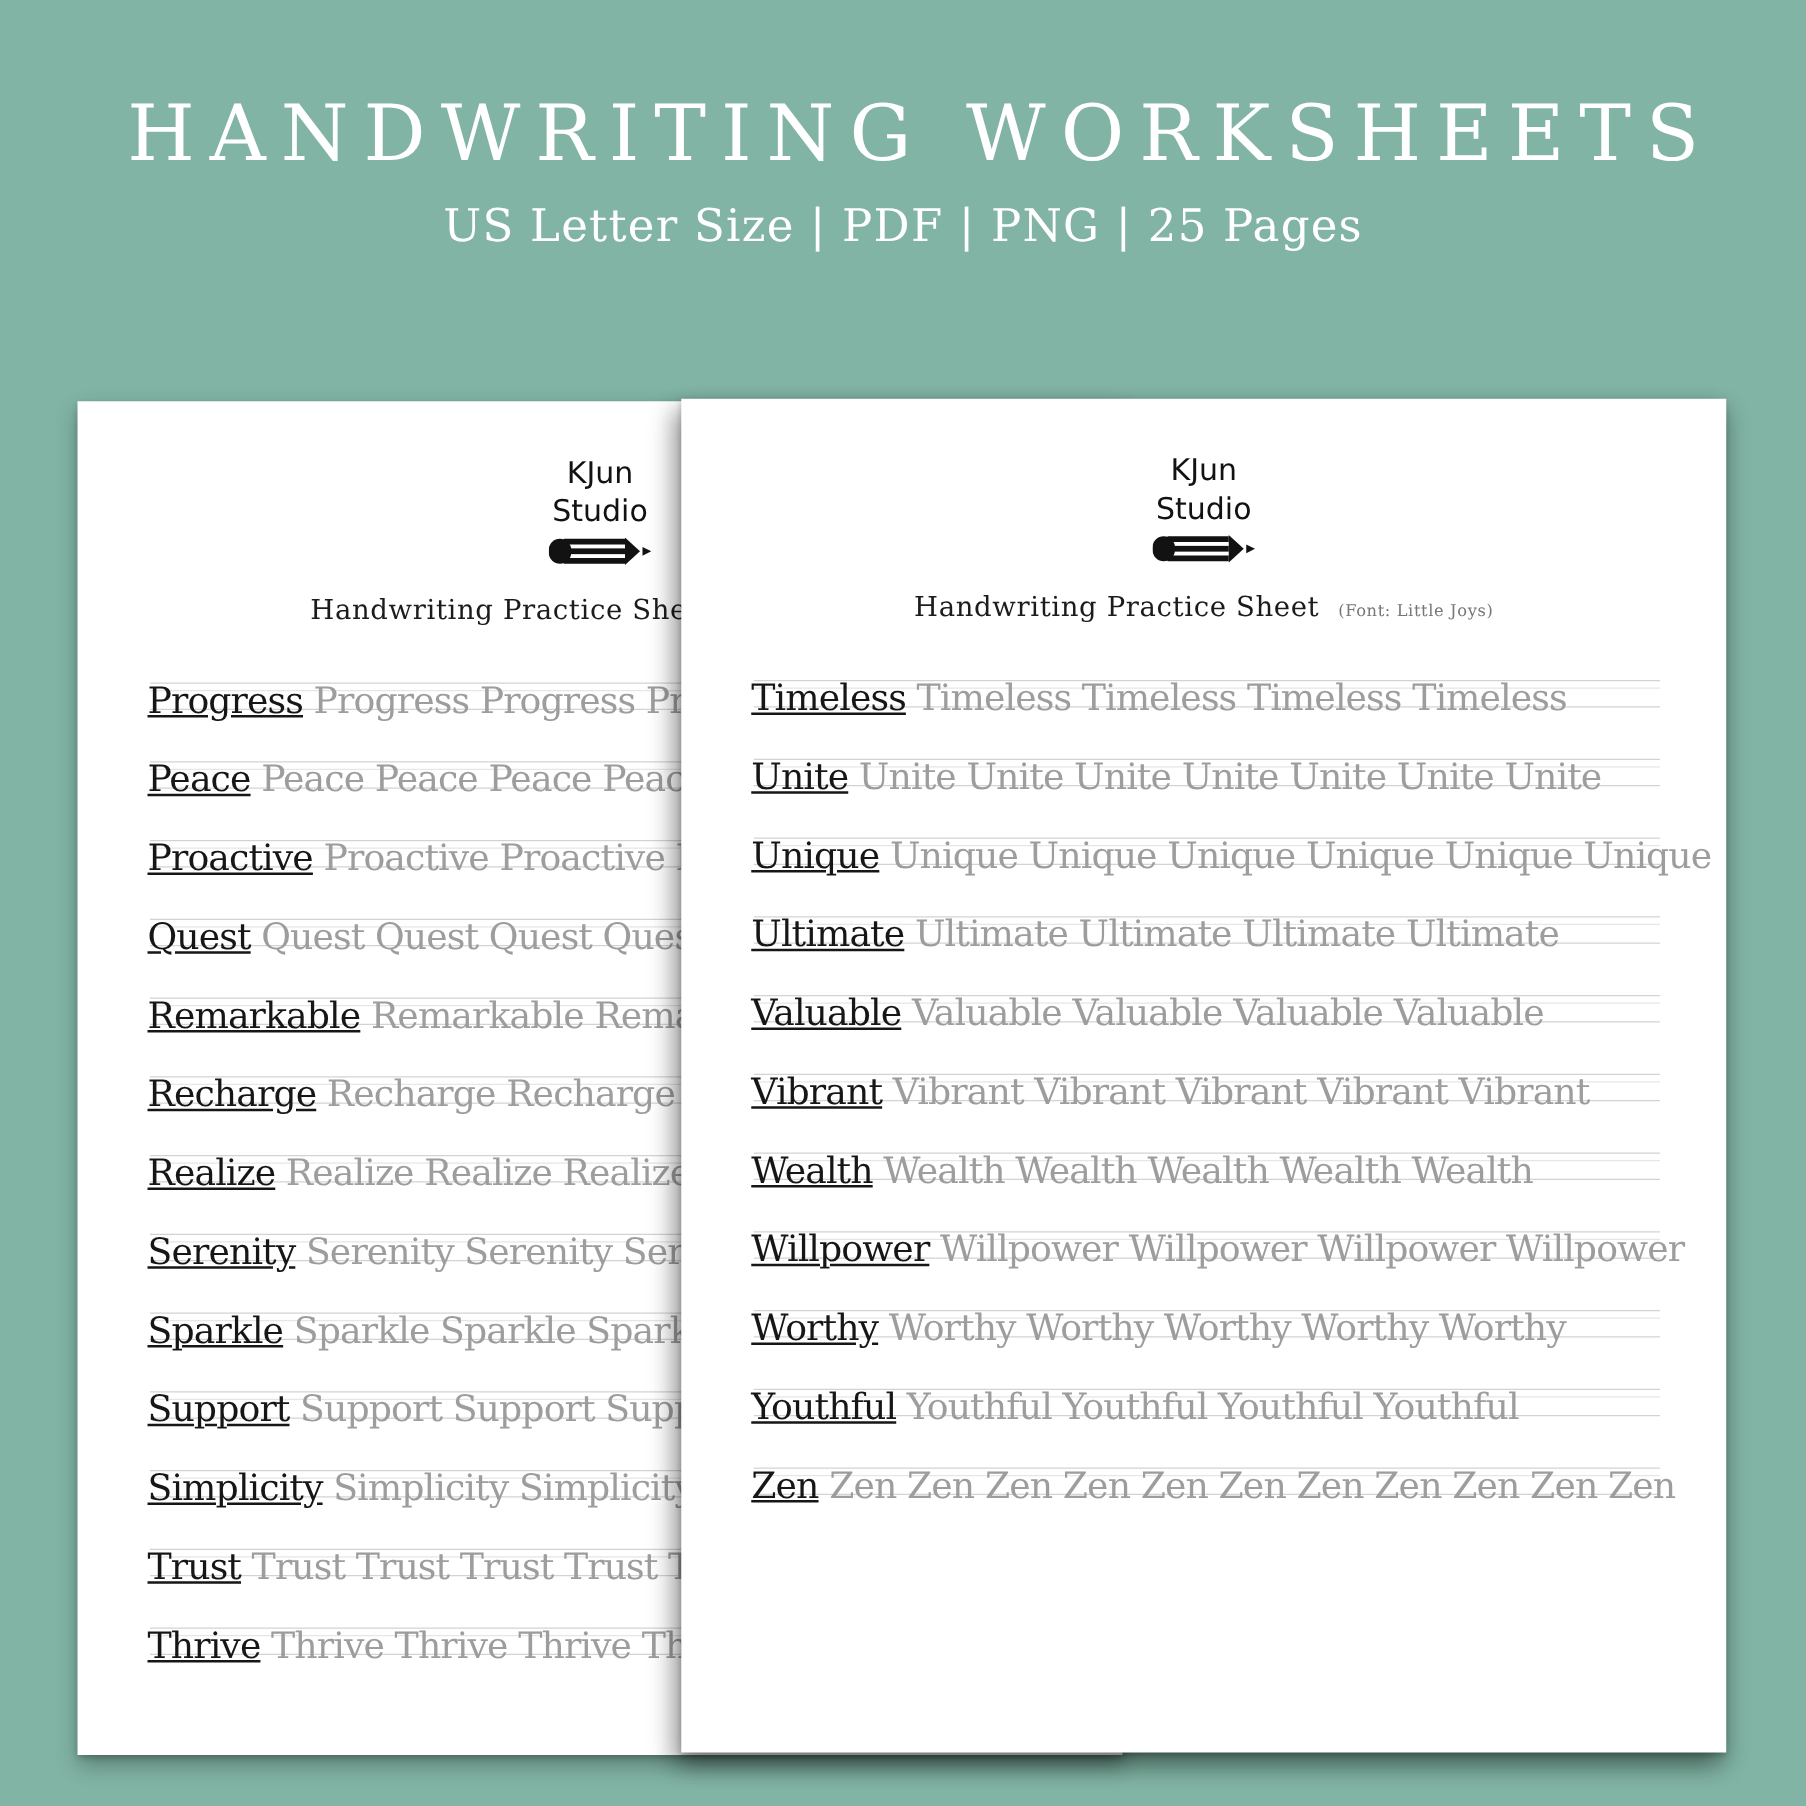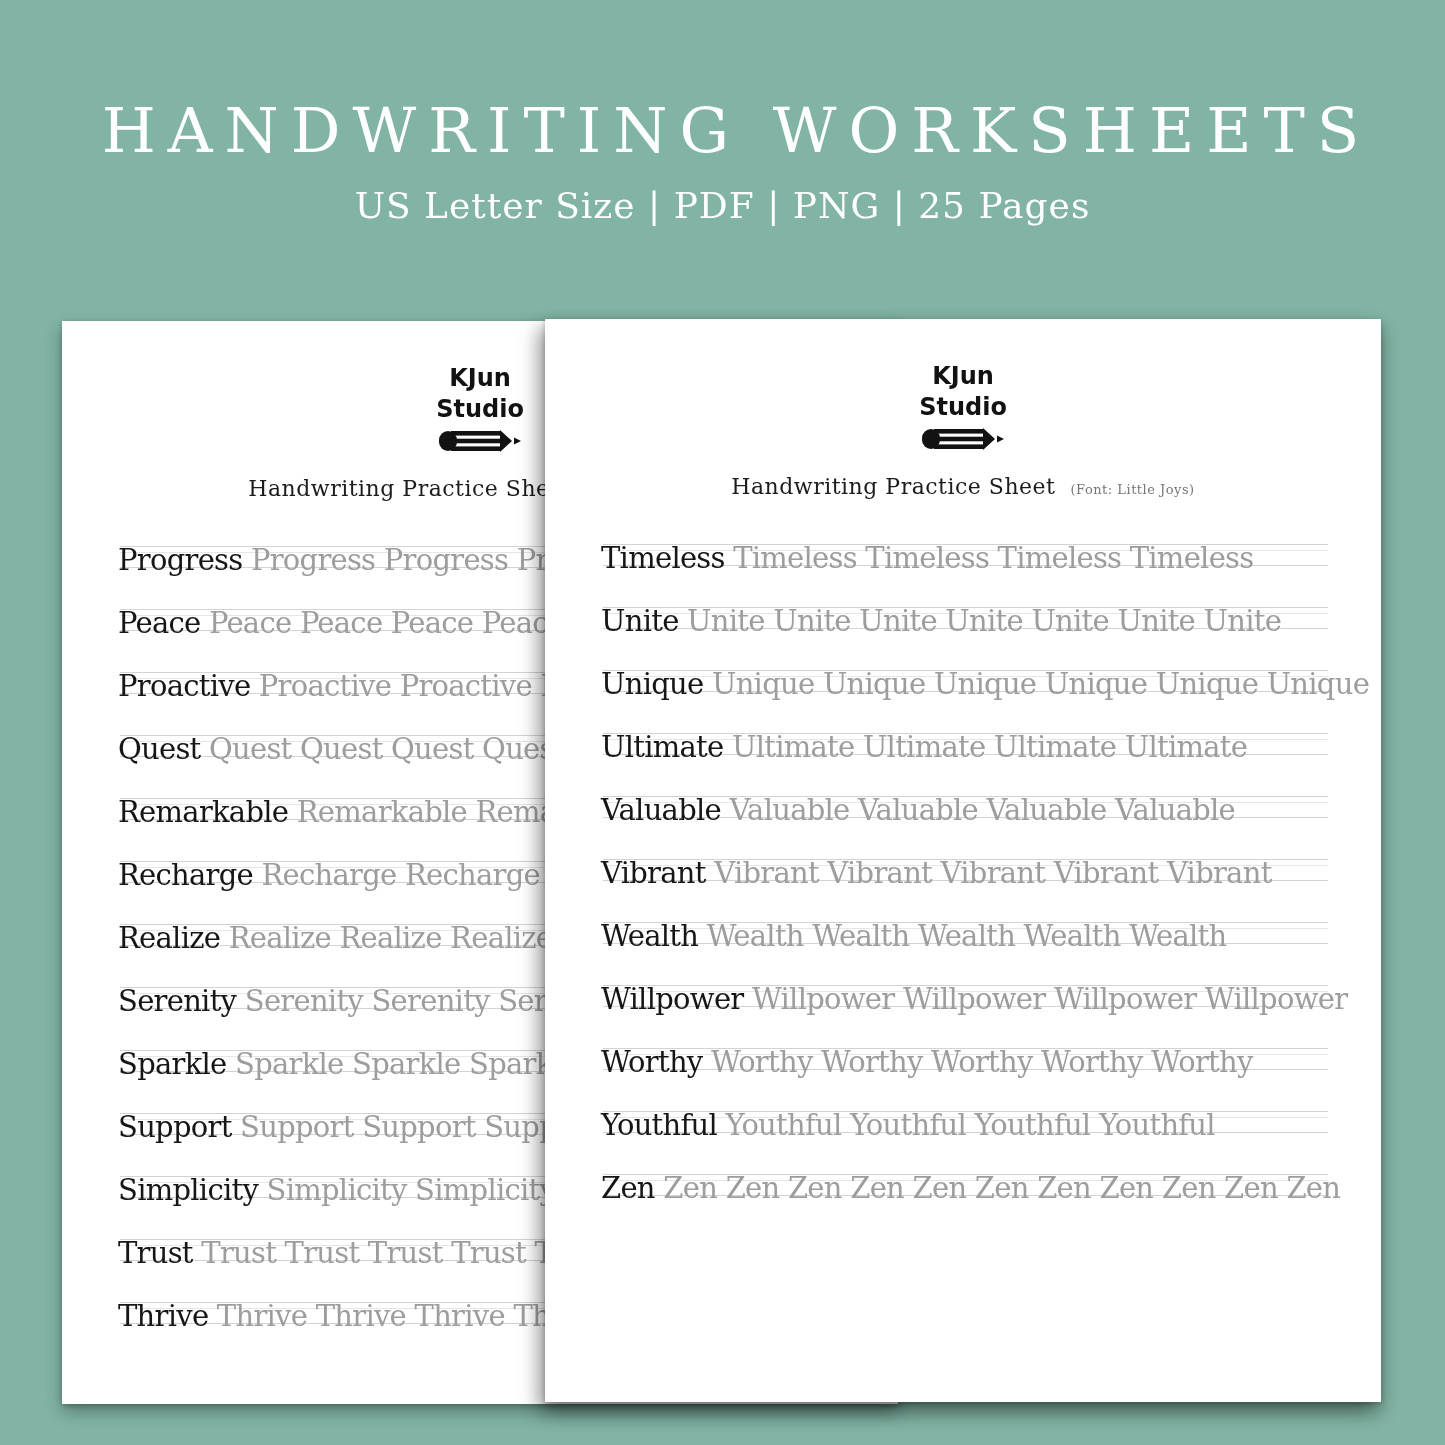--- a/index.html
+++ b/index.html
@@ -4,21 +4,21 @@
 <style>
   html,body{margin:0;padding:0;}
   body{
     width:1445px;height:1445px;position:relative;overflow:hidden;
     background:#81b4a4;
     font-family:"DejaVu Serif", serif;
   }
   
   .hero{position:absolute;top:0;left:0;width:1445px;text-align:center;}
   .hero-title{
-    margin-top:100px;
+    margin-top:76px;
     font-size:62px;line-height:1;color:#ffffff;
     letter-spacing:12px;padding-left:28px;
     font-weight:400;white-space:nowrap;
   }
   .hero-subtitle{
     margin-top:26px;
     font-size:36px;line-height:1;color:#ffffff;
     letter-spacing:1px;font-weight:400;white-space:nowrap;
   }
   
@@ -29,39 +29,39 @@
   .page.back{
     left:62px;top:321px;
     box-shadow:0 8px 16px rgba(0,0,0,0.30), 0 2px 5px rgba(0,0,0,0.22);
   }
   .page.front{
     left:545px;top:319px;
     box-shadow:-9px 10px 18px rgba(0,0,0,0.22), 0 9px 18px rgba(0,0,0,0.33), 0 2px 5px rgba(0,0,0,0.22);
   }
   .page-header{text-align:center;padding-top:42px;}
   .logo-line{
-    font-family:"DejaVu Sans", sans-serif;font-weight:bold;
+    font-family:"DejaVu Sans", sans-serif;font-weight:normal;
     font-size:24px;line-height:1.3;color:#121212;
   }
   .pencil{display:block;margin:5px auto 0 auto;}
   .sheet-title-line{margin-top:24px;white-space:nowrap;}
   .sheet-title{font-size:22px;color:#1c1c1c;letter-spacing:0.5px;}
   .font-note{font-size:13px;color:#767676;margin-left:10px;letter-spacing:0.5px;}
   
   .rows{position:absolute;top:194px;left:56px;right:0;}
   .row{position:relative;height:63px;}
   .gl{position:absolute;left:2px;right:53px;height:1px;}
   .gl.cap{bottom:31px;background:#d3d3d3;}
   .gl.xh{bottom:25px;background:#e6e6e6;}
   .gl.base{bottom:10px;background:#d3d3d3;}
   .rowtext{
     position:absolute;left:0;bottom:3px;line-height:1;white-space:nowrap;
     font-size:29px;letter-spacing:-0.025em;
   }
-  .w-black{color:#161616;}
+  .w-black{color:#161616;text-decoration:underline;}
   .w-gray{color:#9d9d9d;}
 </style>
 </head>
 <body>
 
 <div class="hero">
   <div class="hero-title">HANDWRITING WORKSHEETS</div>
   <div class="hero-subtitle">US Letter Size | PDF | PNG | 25 Pages</div>
 </div>
 

